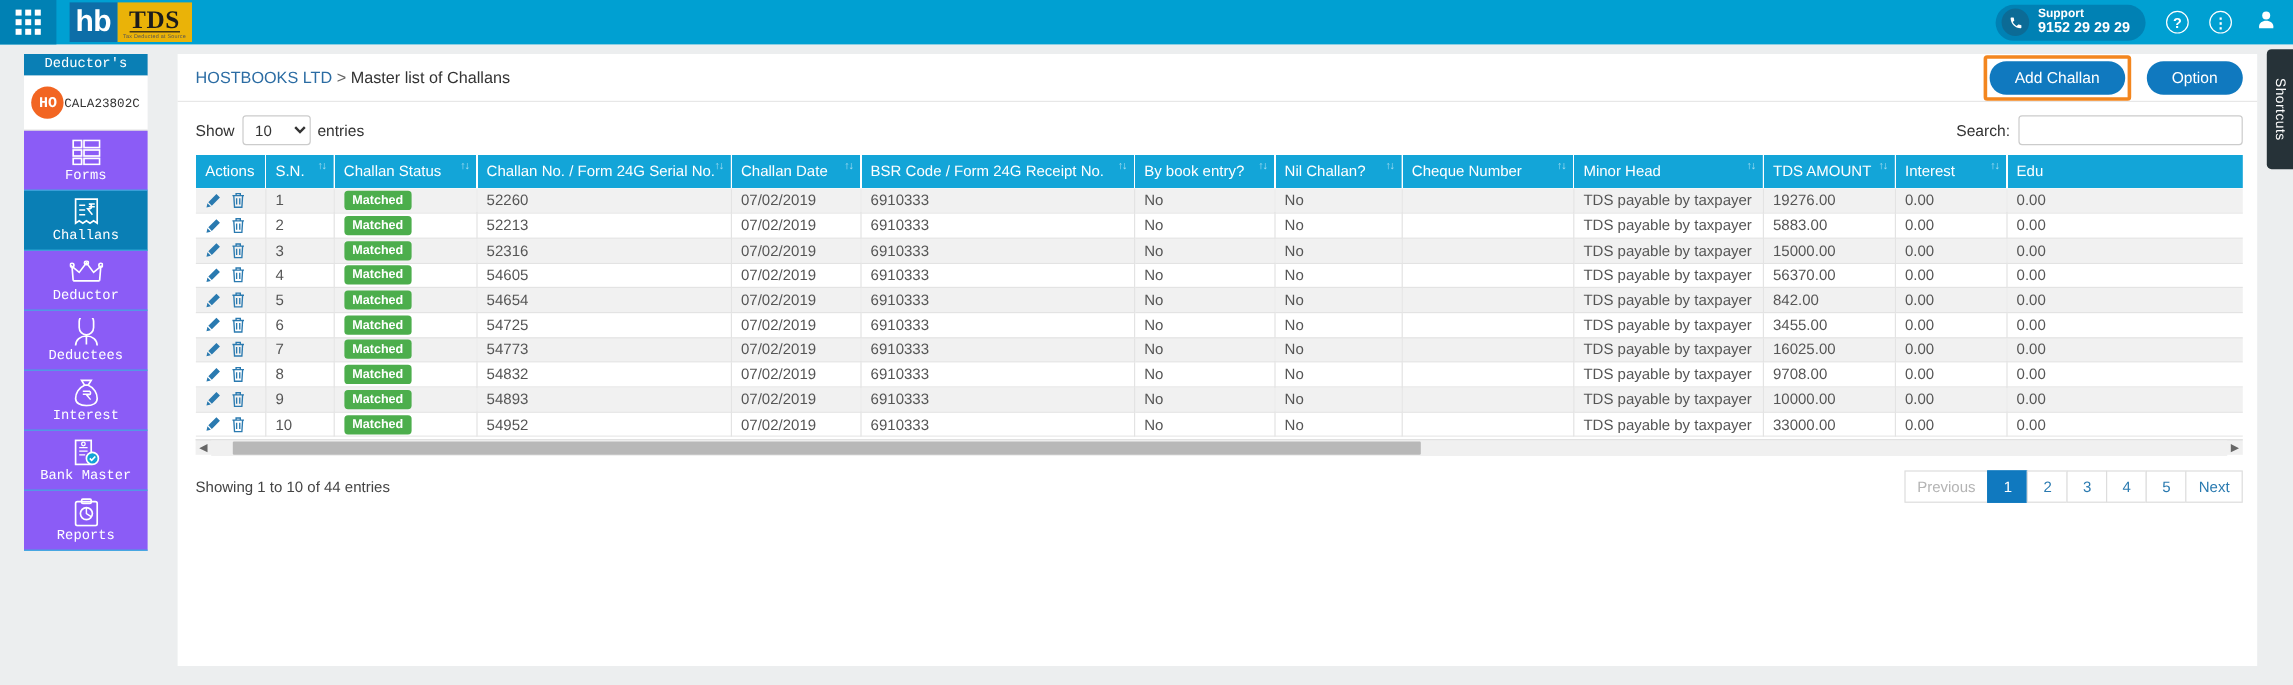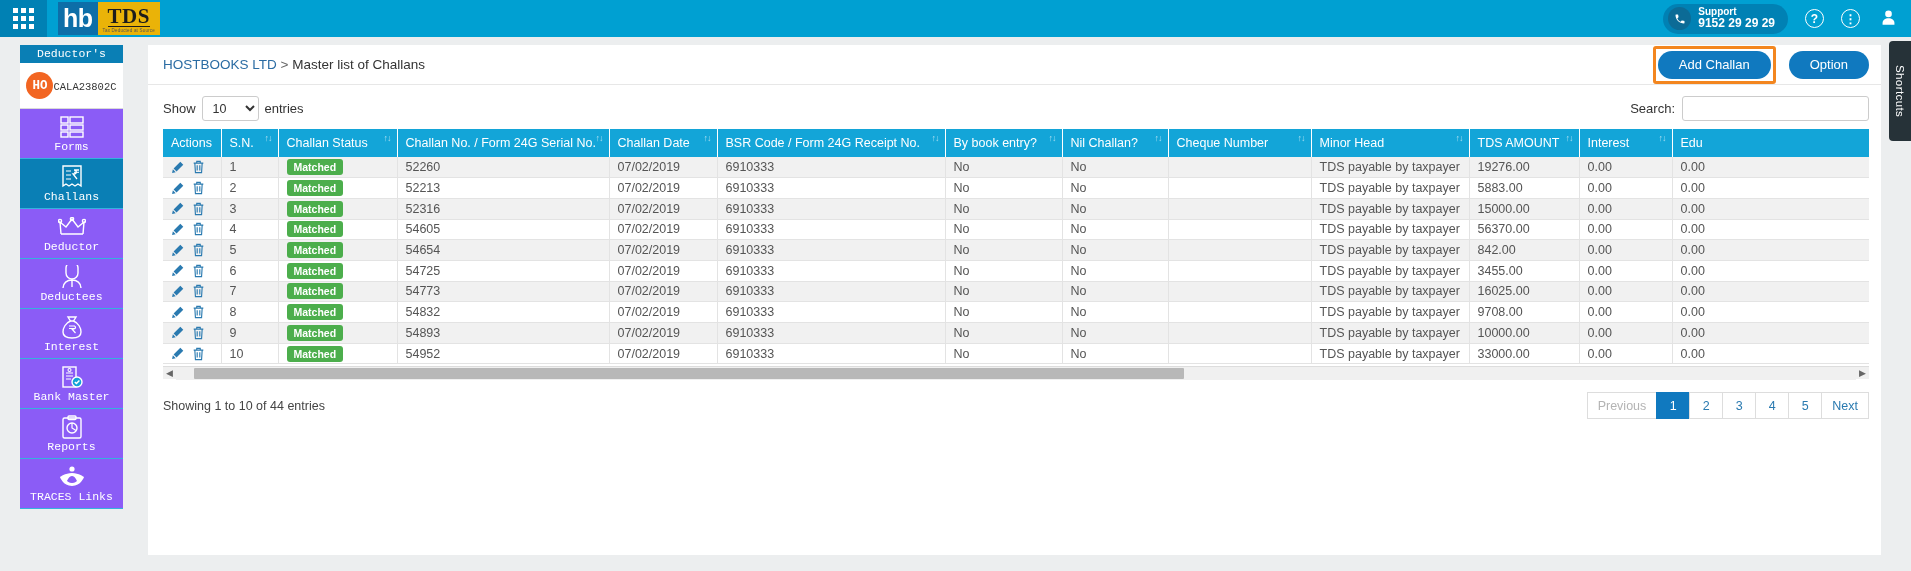--- a/index.html
+++ b/index.html
@@ -329,29 +329,20 @@
       <svg width="22" height="24" viewBox="0 0 22 24" fill="none" stroke="#fff" stroke-width="1.4">
         <rect x="2" y="3" width="18" height="20" rx="1.5"></rect>
         <rect x="7" y="1" width="8" height="3.5" rx="1"></rect>
         <circle cx="11" cy="13" r="5"></circle>
         <path d="M11 8v5l4 2.5" stroke-width="1.2"></path>
       </svg>
     </span>
     <span class="lbl">Reports</span>
   </div>
 
-  <div class="side-item">
-    <span class="ico">
-      <svg width="26" height="22" viewBox="0 0 26 22" fill="#fff">
-        <circle cx="13" cy="3" r="2.6"></circle>
-        <path d="M13 7c-7 0-12 4-12 4s3 9 12 9 12-9 12-9-5-4-12-4zm0 3c3 0 5 5 5 5s-2 2-5 2-5-2-5-2 2-5 5-5z"></path>
-      </svg>
-    </span>
-    <span class="lbl">TRACES Links</span>
-  </div>
 </div>
 
 <div class="main">
 
   <div class="bread-row">
     <div class="bread">
       <span class="b1">HOSTBOOKS LTD</span>
       <span class="sep">&gt;</span>
       <span>Master list of Challans</span>
     </div>

